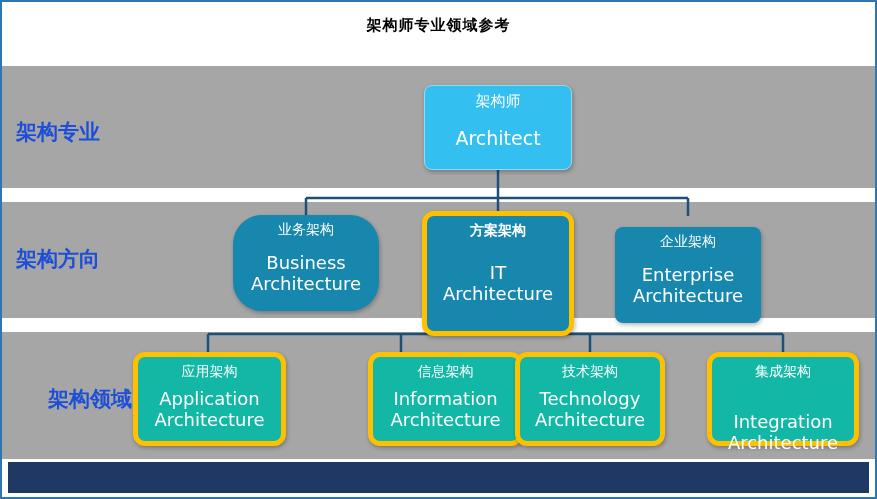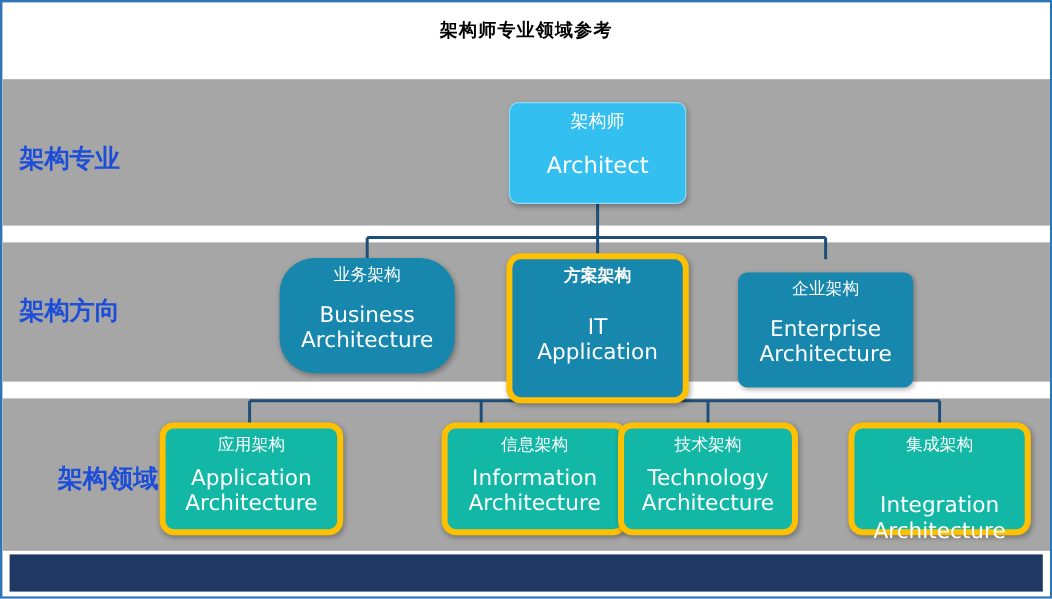--- a/index.html
+++ b/index.html
@@ -128,21 +128,21 @@
 
   <div class="node level2" style="left:231px;top:213px;width:146px;height:96px;border-radius:29px;">
     <div class="zh">业务架构</div>
     <div class="en">Business
 Architecture</div>
   </div>
 
   <div class="node level2 gold" style="left:420px;top:209px;width:152px;height:125px;">
     <div class="zh">方案架构</div>
     <div class="en">IT
-Application</div>
+Architecture</div>
   </div>
 
   <div class="node level2" style="left:613px;top:213px;width:146px;height:96px;margin-top:12px;">
     <div class="zh">企业架构</div>
     <div class="en">Enterprise
 Architecture</div>
   </div>
 
   <div class="node level3 gold" style="left:131px;top:350px;width:153px;height:94px;">
     <div class="zh">应用架构</div>

